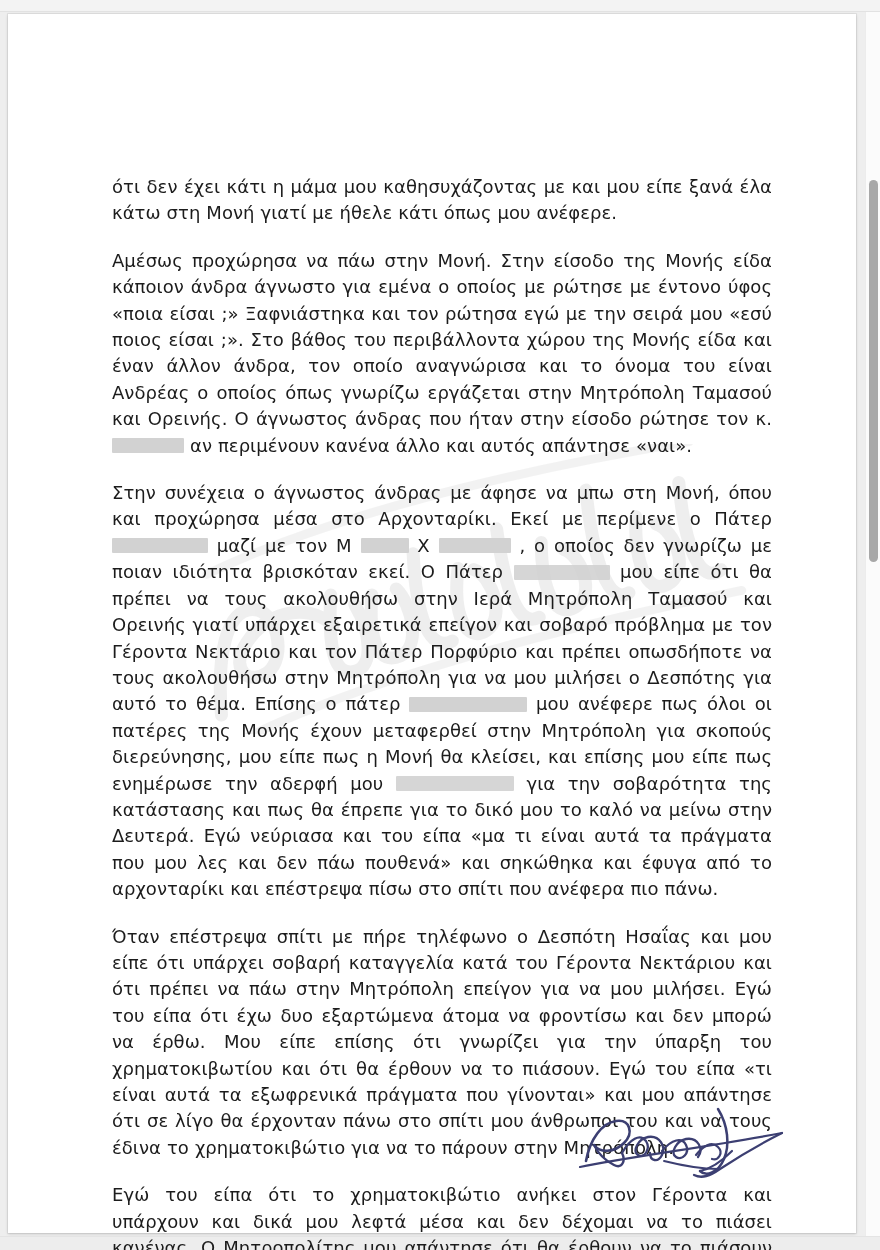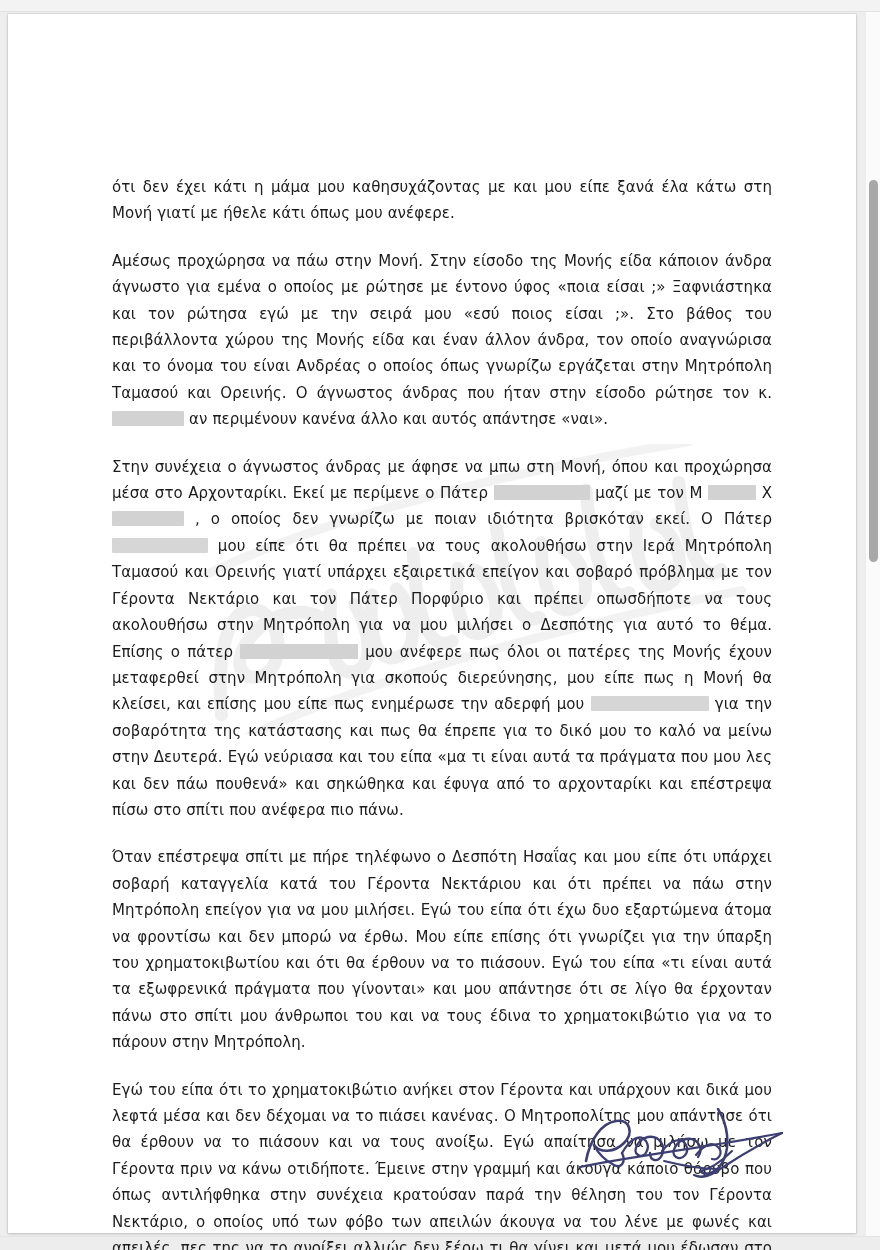--- a/index.html
+++ b/index.html
@@ -58,21 +58,21 @@
   #doc-body {
     position: absolute;
     left: 104px;
     top: 160px;
     width: 660px;
     z-index: 2;
   }
 
   .para {
     font-family: "DejaVu Sans", sans-serif;
-    font-size: 15px;
+    font-size: 18px;
     line-height: 26.4px;
     color: #1c1c1c;
     text-align: justify;
     text-justify: inter-word;
     margin: 0 0 21px 0;
     letter-spacing: 0.05px;
     word-spacing: 0.2px;
   }
   .para:last-child { margin-bottom: 0; }
 

